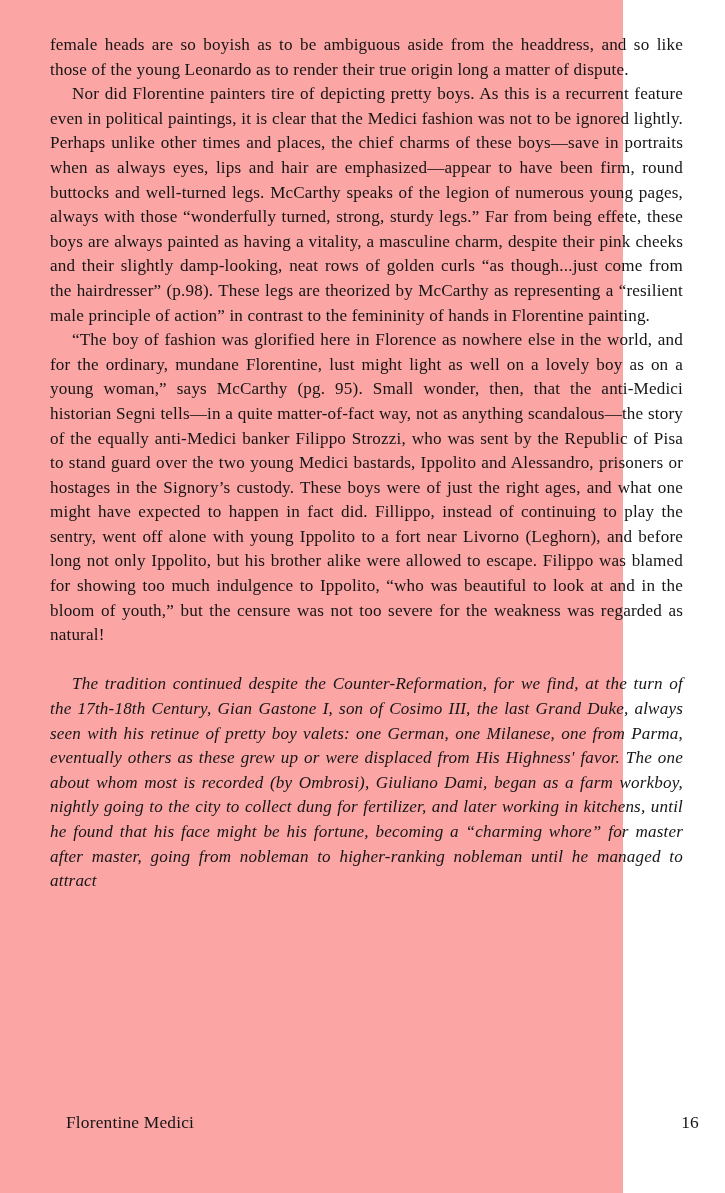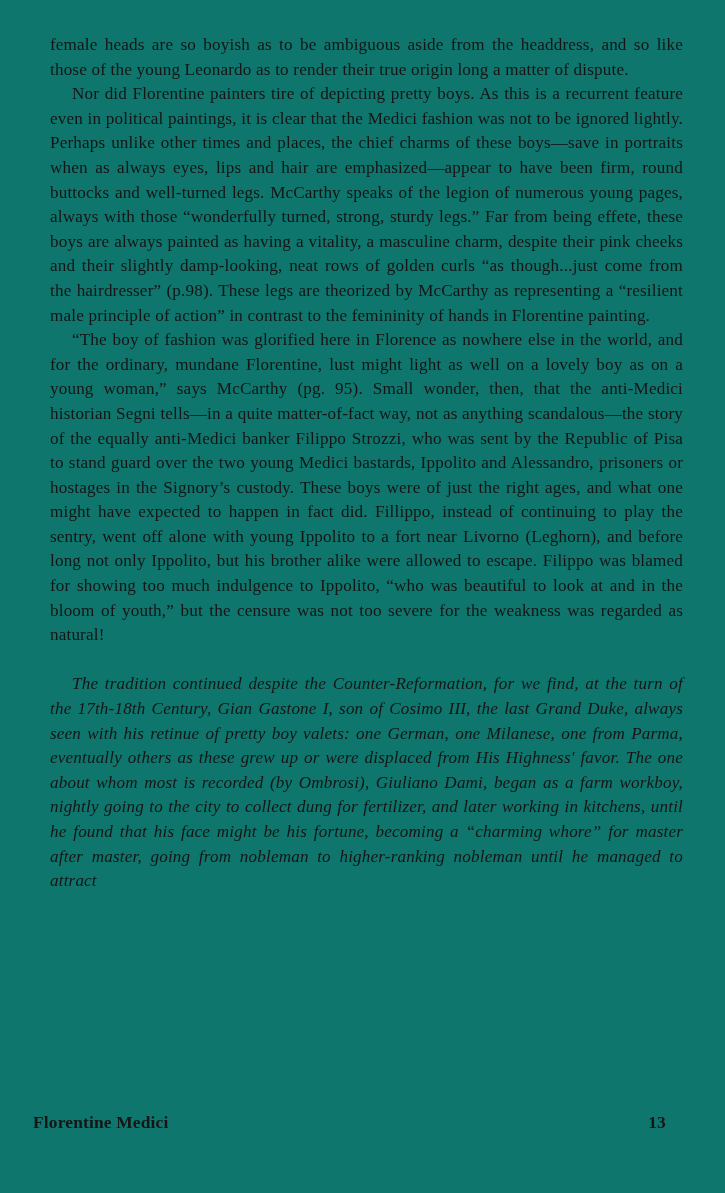--- a/index.html
+++ b/index.html
@@ -15,23 +15,23 @@
     overflow: hidden;
     font-family: "Liberation Serif", "DejaVu Serif", serif;
     color: #151515;
     -webkit-font-smoothing: antialiased;
   }
 
   .page {
     position: absolute;
     left: 0;
     top: 0;
-    width: 725px;
+    width: 623px;
     height: 1193px;
-    background: #0f766e;
+    background: #fca5a5;
   }
 
   
   .text-column {
     position: absolute;
     left: 50px;
     top: 33px;
     width: 633px;
   }
 
@@ -61,28 +61,28 @@
   }
 
   
   .para {
     text-align-last: left;
   }
 
   
   .footer {
     position: absolute;
-    left: 33px;
+    left: 66px;
     top: 1112px;
     width: 633px;
     display: flex;
     align-items: baseline;
     justify-content: space-between;
     font-size: 17.4px;
-    font-weight: bold;
+    font-weight: normal;
     letter-spacing: 0.01em;
   }
   .footer-title {
     white-space: nowrap;
   }
   .footer-page-number {
     white-space: nowrap;
   }
 </style>
 </head>
@@ -97,16 +97,16 @@
     <p class="para indented">Nor did Florentine painters tire of depicting pretty boys. As this is a recurrent feature even in political paintings, it is clear that the Medici fashion was not to be ignored lightly. Perhaps unlike other times and places, the chief charms of these boys—save in portraits when as always eyes, lips and hair are emphasized—appear to have been firm, round buttocks and well-turned legs. McCarthy speaks of the legion of numerous young pages, always with those “wonderfully turned, strong, sturdy legs.” Far from being effete, these boys are always painted as having a vitality, a masculine charm, despite their pink cheeks and their slightly damp-looking, neat rows of golden curls “as though...just come from the hairdresser” (p.98). These legs are theorized by McCarthy as representing a “resilient male principle of action” in contrast to the femininity of hands in Florentine painting.</p>
 
     <p class="para indented">“The boy of fashion was glorified here in Florence as nowhere else in the world, and for the ordinary, mundane Florentine, lust might light as well on a lovely boy as on a young woman,” says McCarthy (pg. 95). Small wonder, then, that the anti-Medici historian Segni tells—in a quite matter-of-fact way, not as anything scandalous—the story of the equally anti-Medici banker Filippo Strozzi, who was sent by the Republic of Pisa to stand guard over the two young Medici bastards, Ippolito and Alessandro, prisoners or hostages in the Signory’s custody. These boys were of just the right ages, and what one might have expected to happen in fact did. Fillippo, instead of continuing to play the sentry, went off alone with young Ippolito to a fort near Livorno (Leghorn), and before long not only Ippolito, but his brother alike were allowed to escape. Filippo was blamed for showing too much indulgence to Ippolito, “who was beautiful to look at and in the bloom of youth,” but the censure was not too severe for the weakness was regarded as natural!</p>
 
     <p class="para indented spaced-before">The tradition continued despite the Counter-Reformation, for we find, at the turn of the 17th-18th Century, Gian Gastone I, son of Cosimo III, the last Grand Duke, always seen with his retinue of pretty boy valets: one German, one Milanese, one from Parma, eventually others as these grew up or were displaced from His Highness' favor. The one about whom most is recorded (by Ombrosi), Giuliano Dami, began as a farm workboy, nightly going to the city to collect dung for fertilizer, and later working in kitchens, until he found that his face might be his fortune, becoming a “charming whore” for master after master, going from nobleman to higher-ranking nobleman until he managed to attract</p>
 
   </div>
 
   <div class="footer">
     <span class="footer-title">Florentine Medici</span>
-    <span class="footer-page-number">13</span>
+    <span class="footer-page-number">16</span>
   </div>
 
 </div>
 
 </body></html>

